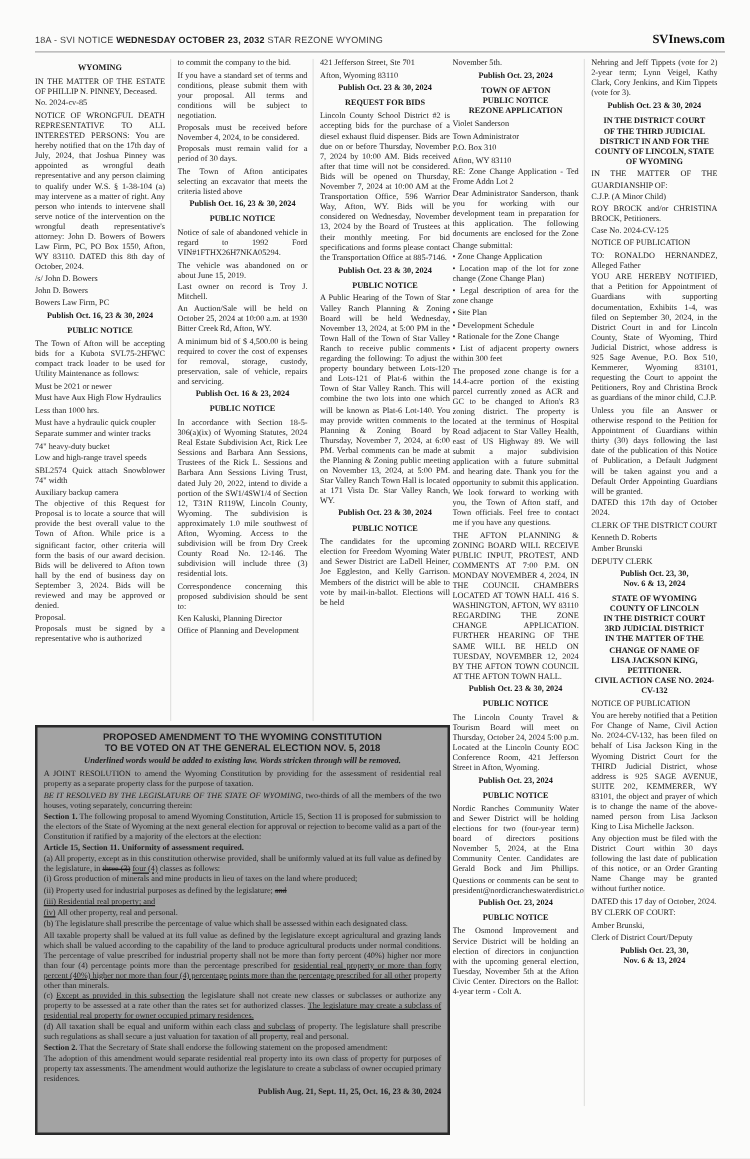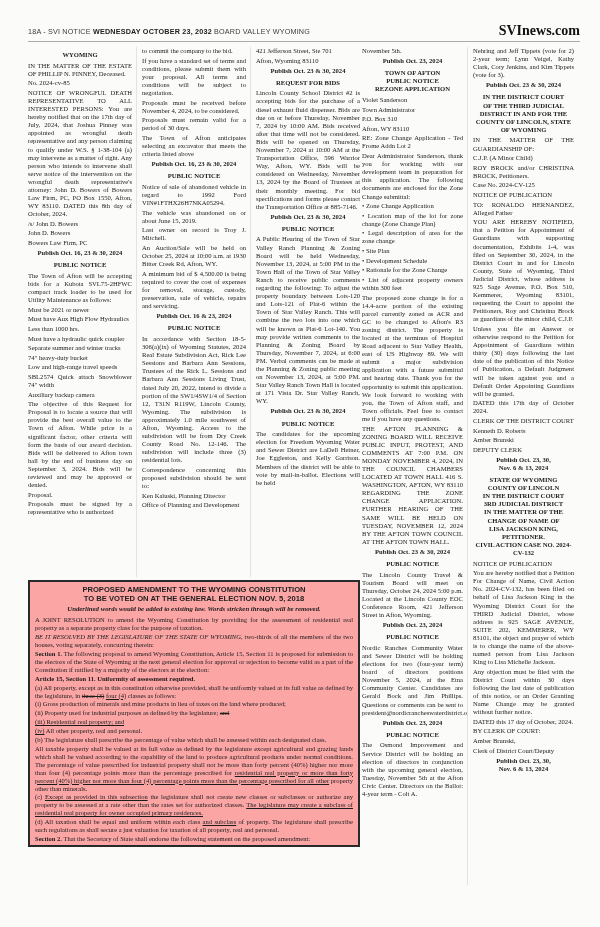--- a/index.html
+++ b/index.html
@@ -3,58 +3,58 @@
 <meta charset="utf-8">
 <style>
   html,body{margin:0;padding:0;background:#dcdcdc;}
   .page{width:600px;height:927px;background:#fbfbfa;position:relative;margin:0 auto;
         font-family:"Liberation Serif", serif;color:#1c1c1c;overflow:hidden;}
   
   .hdr{position:absolute;left:28px;right:20px;top:24px;height:14px;
        display:flex;justify-content:space-between;align-items:center;}
   .hdr-left{font-family:"Liberation Sans", sans-serif;font-size:7.2px;color:#3a3a3a;letter-spacing:.2px;}
   .hdr-left b{color:#222;}
-  .hdr-brand{font-family:"Liberation Serif", serif;font-weight:bold;font-size:14px;color:#111;}
+  .hdr-brand{font-family:"Liberation Serif", serif;font-weight:bold;font-size:10px;color:#111;}
   .hdr-rule{position:absolute;left:28px;right:20px;top:41px;border-top:1px solid #aaa;}
   
   .left-cols{position:absolute;left:28px;top:47px;width:332px;height:530px;display:flex;overflow:hidden;}
   .right-cols{position:absolute;left:362px;top:47px;width:212px;height:838px;display:flex;overflow:hidden;}
   .col{width:104px;overflow:hidden;font-size:6.6px;line-height:8.1px;text-align:justify;}
   .left-cols .col{margin-right:5px;padding-right:4px;border-right:1px solid #e3e3e1;}
   .left-cols .col:last-child{margin-right:0;border-right:none;padding-right:0;}
   .right-cols .col{margin-right:5px;padding-right:4px;}
   .right-cols .col:first-child{border-right:1px solid #e3e3e1;}
   .right-cols .col:last-child{margin-right:0;padding-right:0;}
   .blk{margin:0 0 1.5px 0;}
   .blk.h{font-weight:bold;text-align:center;margin:4px 0 2.5px;white-space:pre-line;}
   .blk.pub{font-weight:bold;text-align:center;margin:2px 0 4px;white-space:pre-line;}
   .blk.sig{text-align:left;}
   
-  .abox{position:absolute;left:28px;top:580px;width:332px;height:267px;box-sizing:border-box;
-        border:2px solid #2a2a2a;padding:3px 5px 2px;background:#fca5a5;overflow:hidden;}
+  .abox{position:absolute;left:28px;top:580px;width:332px;height:328px;box-sizing:border-box;
+        border:2px solid #2a2a2a;padding:3px 5px 2px;background:#a3a3a3;overflow:hidden;}
   .abox-title{font-family:"Liberation Sans", sans-serif;font-weight:bold;font-size:7.6px;
               line-height:9px;text-align:center;color:#222;}
   .abox-note{font-style:italic;font-weight:bold;font-size:6.8px;line-height:8.4px;
              text-align:center;margin:2px 0 3px;}
   .ab-p{font-size:6.55px;line-height:7.9px;text-align:justify;margin:0 0 1px;}
   .ab-p .u{text-decoration:underline;}
   .ab-p .s{text-decoration:line-through;}
   .ab-p .b{font-weight:bold;}
   .ab-p .i{font-style:italic;}
   .ab-pub{font-weight:bold;font-size:6.7px;text-align:right;margin-top:2px;}
 </style>
 </head>
 <body>
 
 <div class="page">
   <div class="hdr">
     <div class="hdr-left">
       <span>18A - SVI NOTICE</span>
       <b>WEDNESDAY OCTOBER 23, 2032</b>
-      <span>BOARD VALLEY WYOMING</span>
+      <span>STAR REZONE WYOMING</span>
     </div>
     <div class="hdr-brand">SVInews.com</div>
   </div>
   <div class="hdr-rule"></div>
 
   <div class="left-cols">
     <div class="col">
         <div class="blk h">WYOMING</div>
         <div class="blk p">IN THE MATTER OF THE ESTATE OF PHILLIP N. PINNEY, Deceased.</div>
         <div class="blk p">No. 2024-cv-85</div>

